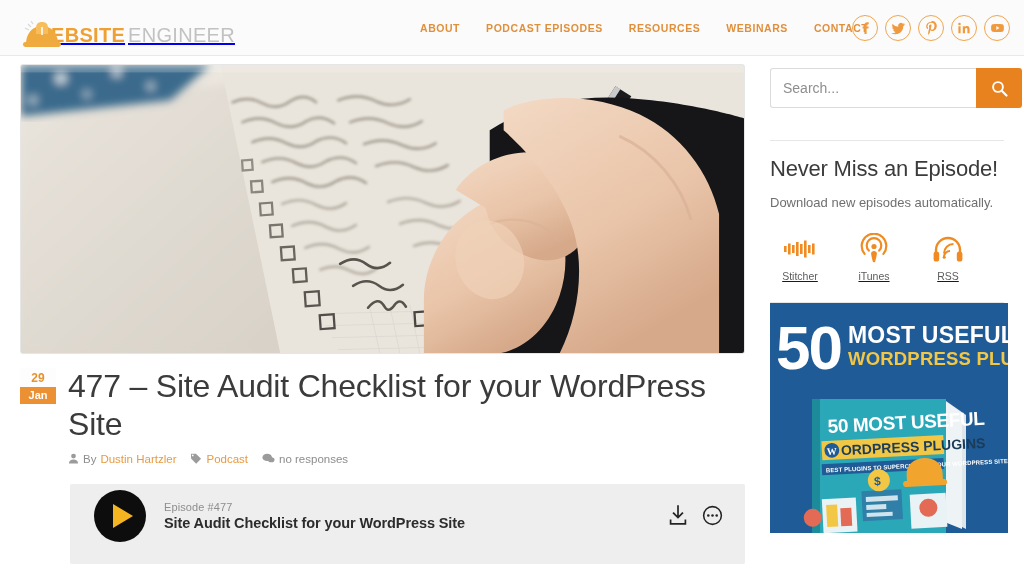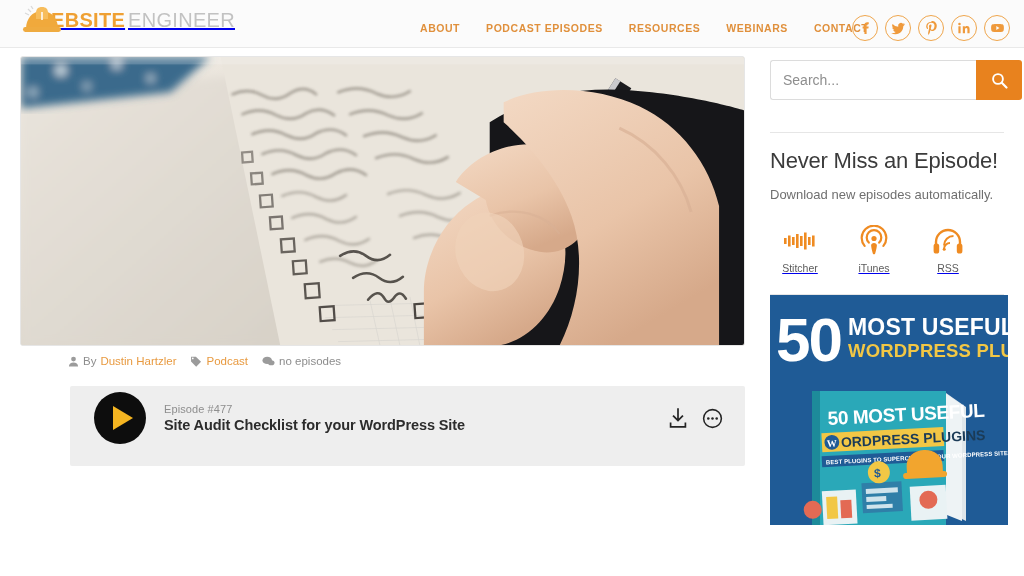--- a/index.html
+++ b/index.html
@@ -8,24 +8,24 @@
     width: 1024px; height: 576px;
     overflow: hidden;
     background: #ffffff;
     font-family: "Liberation Sans", sans-serif;
     color: #4a4a4a;
   }
 
   
   .site-header {
     position: relative;
-    width: 1024px; height: 48px;
+    width: 1024px; height: 56px;
     background: #fbfbfb;
     border-bottom: 1px solid #e9e9e9;
-    display: flex; align-items: flex-start; text-decoration: underline;
+    display: flex; align-items: flex-end; text-decoration: underline;
   }
   .logo-wrap {
     display: flex; align-items: center;
     margin-left: 22px;
     height: 40px;
   }
   .logo-hat {
     position: relative;
     width: 40px; height: 30px;
     flex: none;
@@ -406,20 +406,27 @@
           <path d="M600 72 C636 88 662 120 672 156" stroke="#d8b195" stroke-width="3" fill="none" opacity="0.7"></path>
           <path d="M470 160 C496 150 526 158 540 178" stroke="#d8b195" stroke-width="2.4" fill="none" opacity="0.55"></path>
           <ellipse cx="470" cy="196" rx="34" ry="40" fill="#f0d2ba" opacity="0.65" transform="rotate(-18 470 196)"></ellipse>
         </g>
 
         <rect width="725" height="290" fill="none"></rect>
         <rect width="725" height="8" fill="#ffffff" opacity="0.18"></rect>
       </svg>
     </div>
 
+    <div class="post-head">
+      <div class="datebox">
+        <span class="d-day">29</span>
+        <span class="d-mon">Jan</span>
+      </div>
+      <h1 class="post-title">477 – Site Audit Checklist for your WordPress Site</h1>
+    </div>
 
     <div class="post-meta">
       <span class="mi">
         <span>
           <svg width="11" height="11" viewBox="0 0 12 12">
               <circle cx="6" cy="3.3" r="2.6"></circle>
               <path d="M1 11.5c0-2.7 2.2-4.4 5-4.4s5 1.7 5 4.4z"></path>
             </svg>
         </span>
         <span class="plain">By</span>
@@ -433,21 +440,21 @@
         </span>
         <a href="#">Podcast</a>
       </span>
       <span class="mi">
         <span>
           <svg width="13" height="11" viewBox="0 0 14 12">
               <ellipse cx="5.6" cy="4.8" rx="5.2" ry="4"></ellipse>
               <ellipse cx="10" cy="7.4" rx="3.6" ry="2.8"></ellipse>
             </svg>
         </span>
-        <span class="plain">no episodes</span>
+        <span class="plain">no responses</span>
       </span>
     </div>
 
     <div class="player">
       <div class="play-btn">
         <span class="tri"></span>
       </div>
       <div class="player-info">
         <div class="ep-label">Episode #477</div>
         <div class="ep-title">Site Audit Checklist for your WordPress Site</div>

